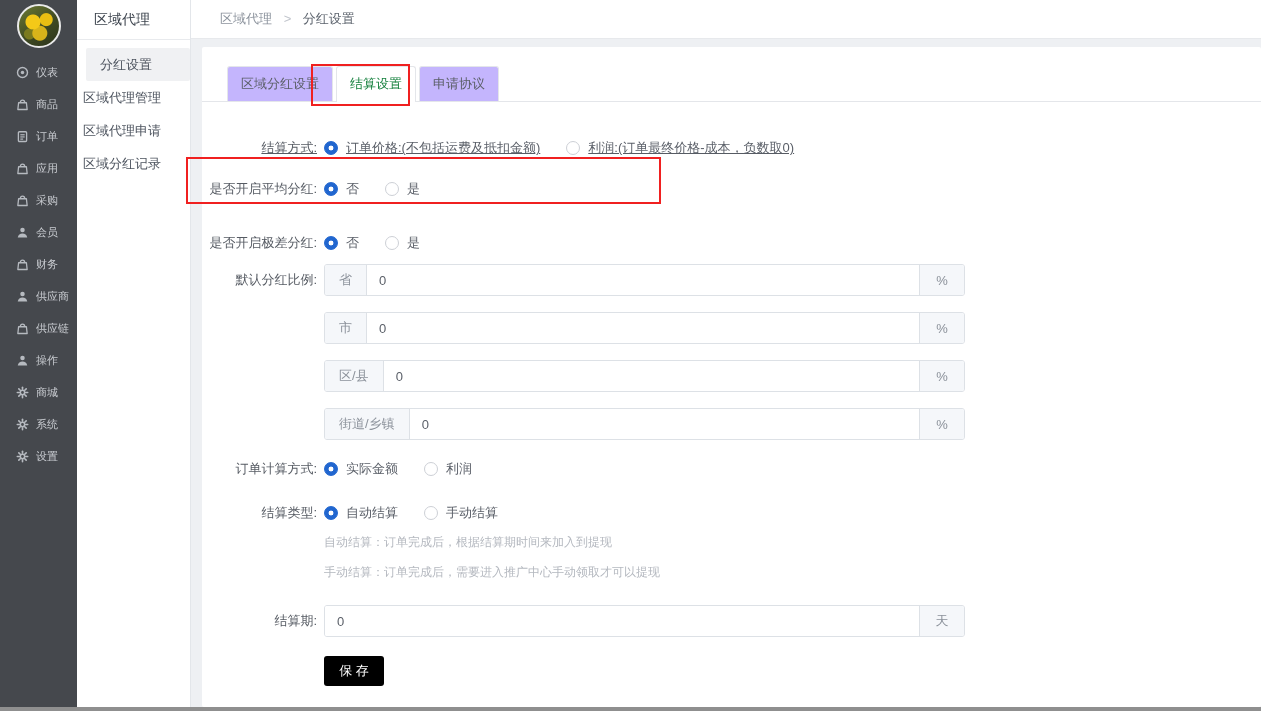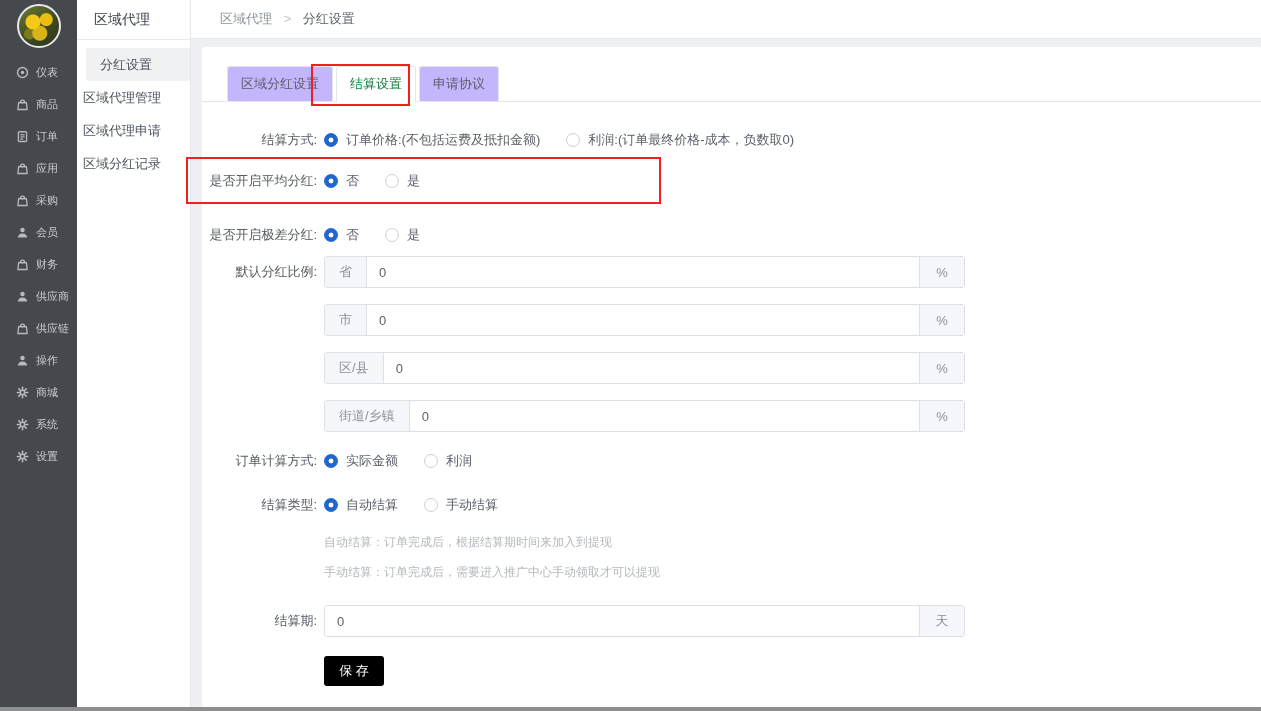--- a/index.html
+++ b/index.html
@@ -69,28 +69,28 @@
   .help{color:#b4b8bf;font-size:12px;}
   .savebtn{margin:0;width:60px;height:30px;background:#000000;color:#fff;border:none;border-radius:3px;
     font-size:13px;cursor:pointer;font-family:inherit;}
   
   .redbox{position:absolute;border:2px solid #f02020;z-index:40;pointer-events:none;}
   .redbox.tabbox{left:311px;top:64px;width:95px;height:38px;}
   .redbox.rowbox{left:186px;top:157px;width:471px;height:43px;}
   
   .hscroll{position:absolute;left:0;right:0;bottom:0;height:4px;background:#8f8f8f;z-index:60;}
   
-  .mt-r1{margin-top:29px;}
+  .mt-r1{margin-top:37px;text-decoration:underline;}
   .mt-r2{margin-top:23px;}
   .mt-r3{margin-top:36px;}
   .mt-ig1{margin-top:12px;}
   .mt-ig{margin-top:16px;}
   .mt-r4{margin-top:20px;}
   .mt-r5{margin-top:26px;}
-  .mt-h1{margin-top:20px;}
+  .mt-h1{margin-top:12px;}
   .mt-h2{margin-top:13px;}
   .mt-r6{margin-top:24px;}
   .mt-save{margin-top:19px;}
 </style>
 </head>
 <body>
 
 <div class="psidebar">
   <div class="logo"></div>
   <ul class="pmenu">

